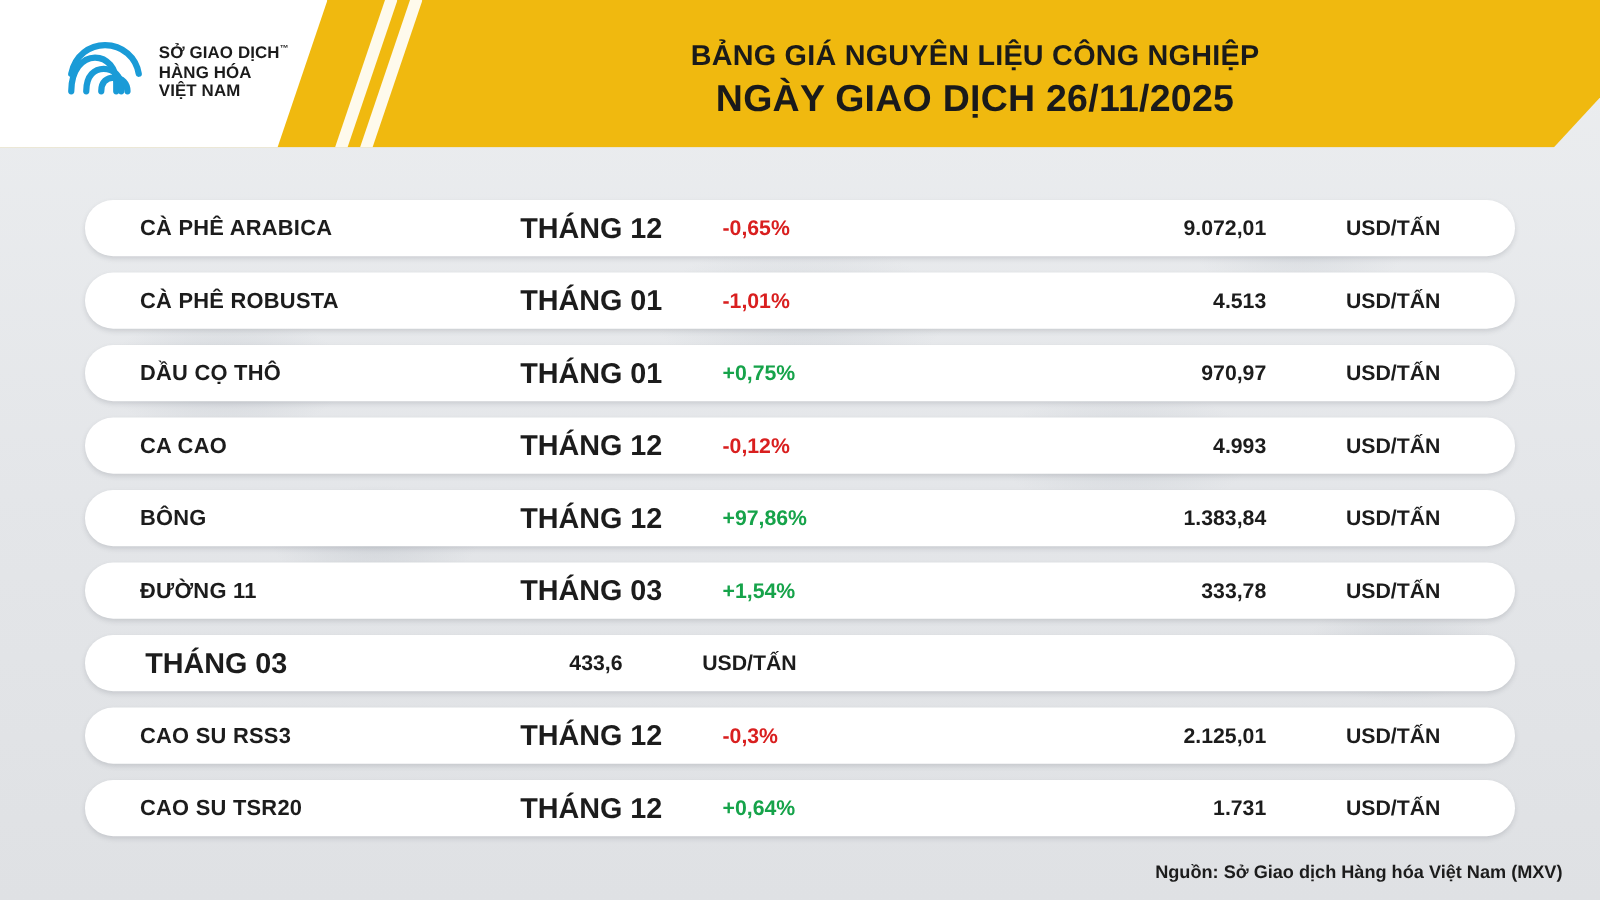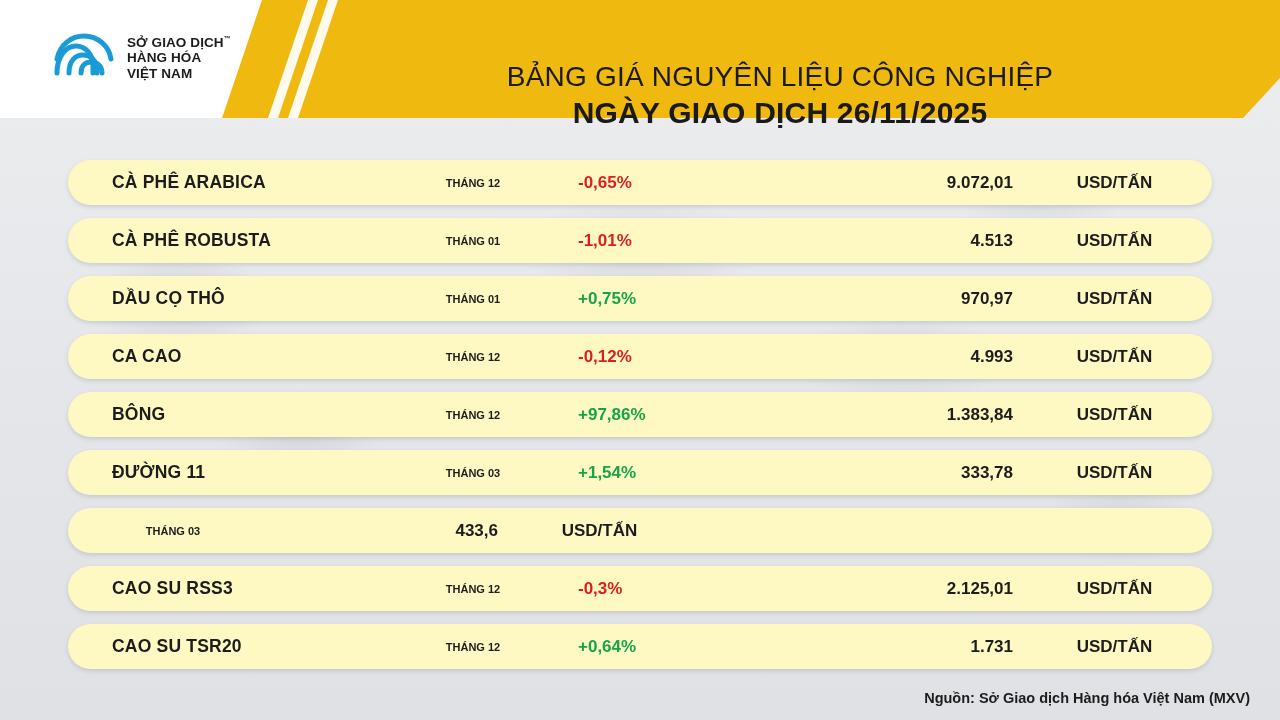--- a/index.html
+++ b/index.html
@@ -95,26 +95,25 @@
 
   .title-block {
     position: absolute;
     left: 360px;
     top: 26px;
     width: 840px;
     text-align: center;
     color: #1a1a1a;
   }
   .title-line1 {
-    font-size: 28px;
-    font-weight: normal;
+    font-size: 23px;
+    font-weight: bold;
     line-height: 36px;
     letter-spacing: 0.2px;
     white-space: nowrap;
-    margin-top: 33px;
   }
   .title-line2 {
     font-size: 30px;
     font-weight: bold;
     line-height: 36px;
     letter-spacing: 0.2px;
     white-space: nowrap;
   }
 
   
@@ -122,40 +121,40 @@
     position: absolute;
     top: 160px;
     left: 68px;
     width: 1144px;
     z-index: 2;
   }
   .row {
     position: relative;
     height: 45px;
     margin-bottom: 13px;
-    background: #fef9c3;
+    background: #ffffff;
     border-radius: 23px;
     box-shadow: 0 2px 4px rgba(90,95,105,0.20);
     display: flex;
     align-items: center;
   }
   .c-name {
     width: 300px;
     padding-left: 44px;
     box-sizing: border-box;
     font-size: 17.5px;
     font-weight: bold;
     color: #1c1c1c;
     letter-spacing: 0.2px;
     white-space: nowrap;
   }
   .c-month {
     width: 210px;
     text-align: center;
-    font-size: 11px;
+    font-size: 23px;
     font-weight: bold;
     color: #1c1c1c;
     white-space: nowrap;
   }
   .c-change {
     width: 215px;
     text-align: left;
     font-size: 17px;
     font-weight: bold;
     white-space: nowrap;

